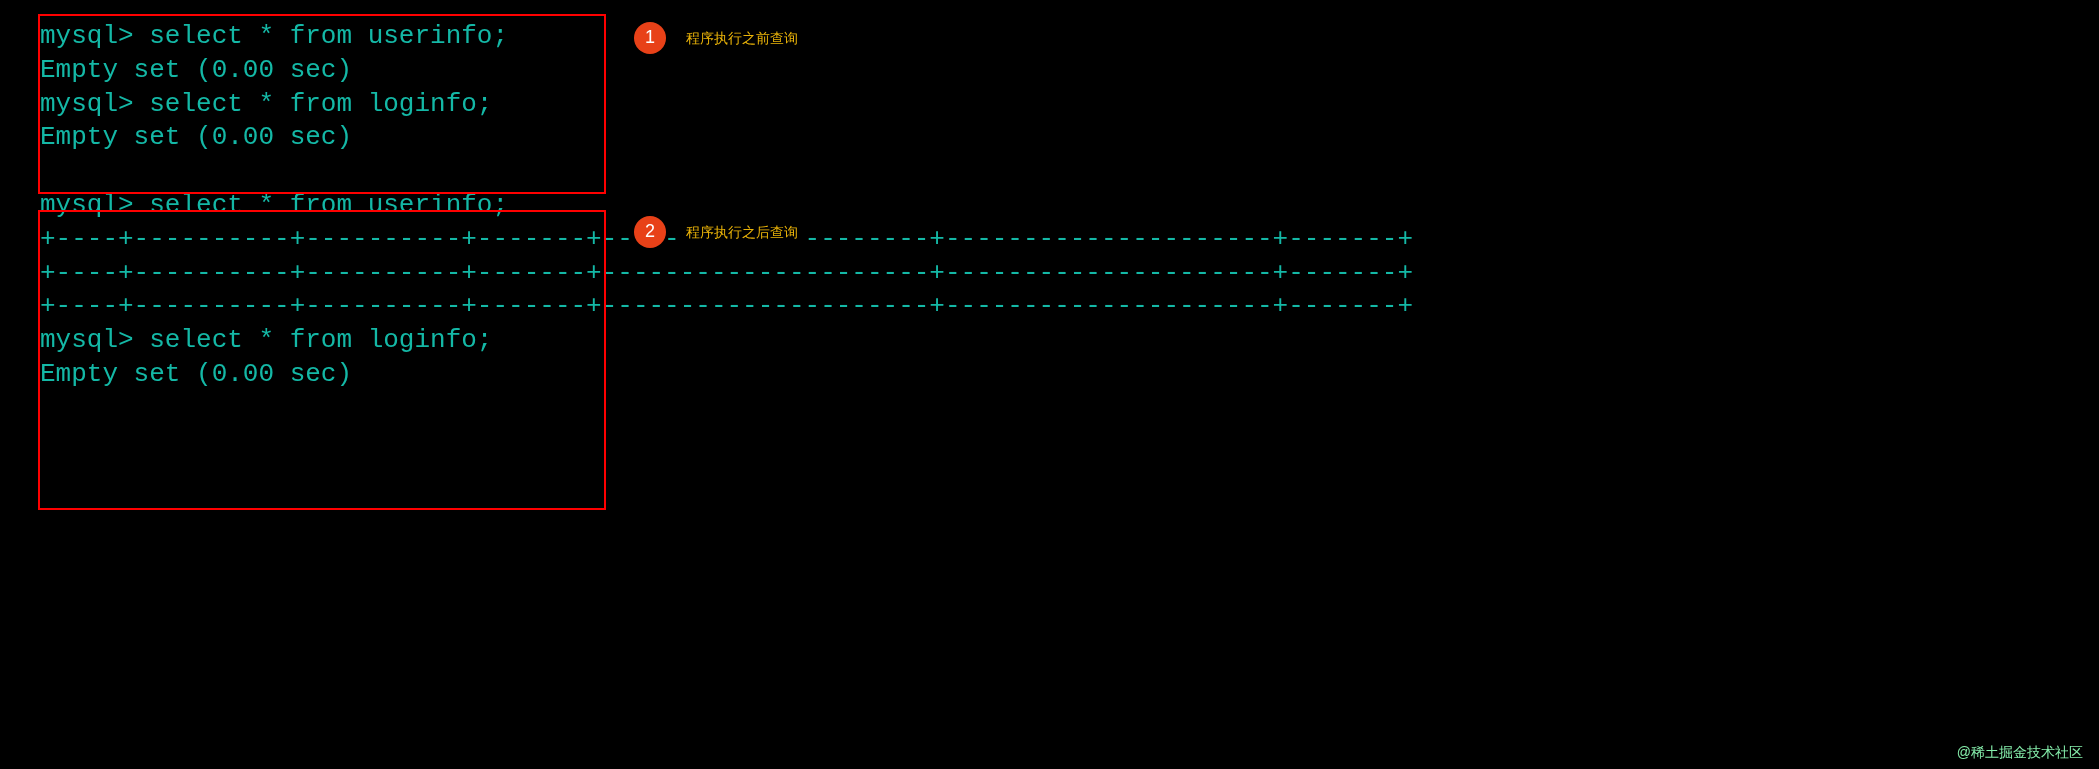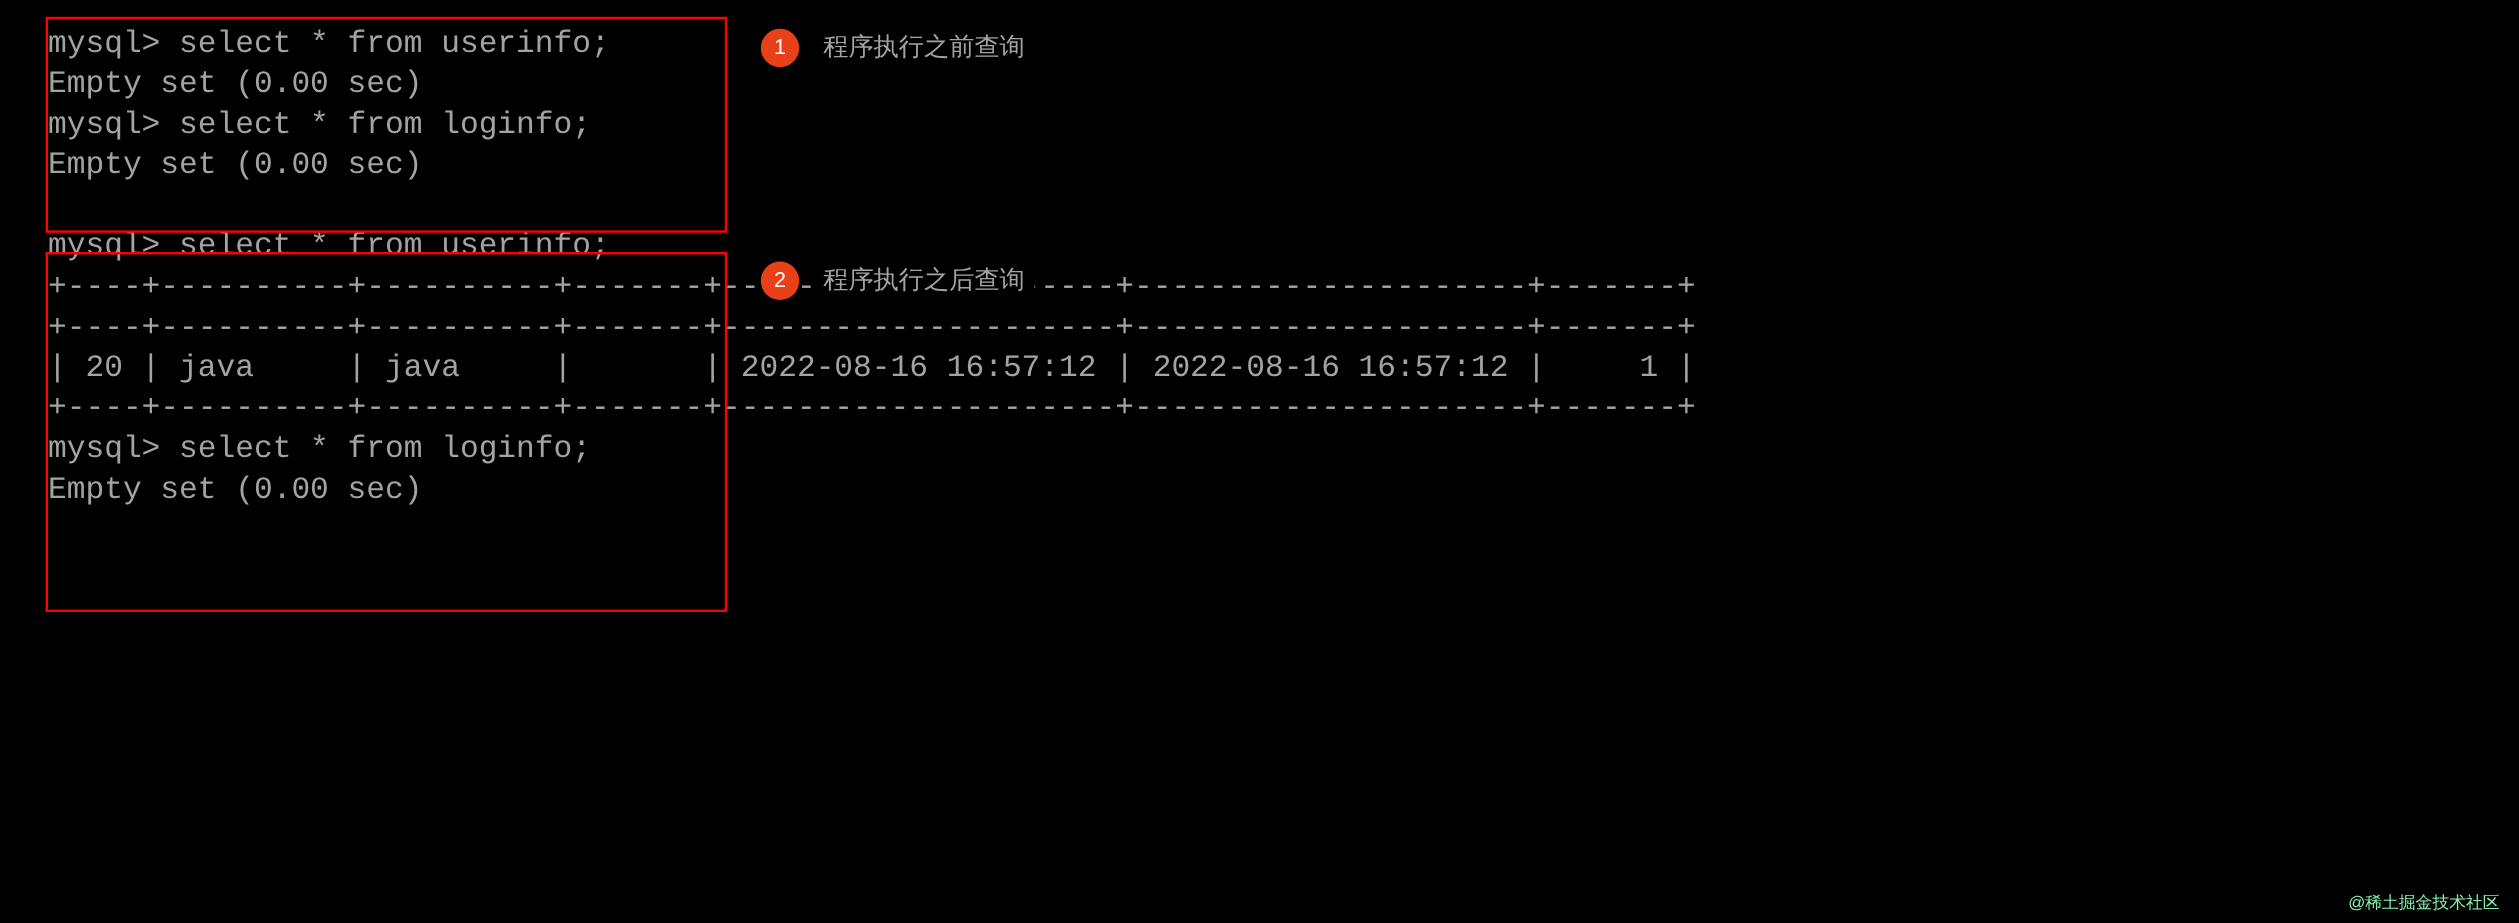--- a/index.html
+++ b/index.html
@@ -13,21 +13,21 @@
       font-size: 26px;
       color: #00ff00;
       padding: 20px 40px;
       width: 2099px;
       height: 769px;
       position: relative;
       line-height: 1.3;
     }
     .terminal-line {
       white-space: pre;
-      color: #a3a3a3;
+      color: #14b8a6;
     }
     .red-box-1 {
       position: absolute;
       top: 14px;
       left: 38px;
       width: 568px;
       height: 180px;
       border: 2px solid #ff0000;
       pointer-events: none;
     }
@@ -62,23 +62,23 @@
       color: #ffffff;
       display: flex;
       align-items: center;
       justify-content: center;
       font-size: 18px;
       font-family: Arial, sans-serif;
       font-weight: normal;
     }
     .annotation-label {
       background-color: #000000;
-      color: #a3a3a3;
+      color: #eab308;
       font-family: 'Microsoft YaHei', 'PingFang SC', sans-serif;
-      font-size: 21px;
+      font-size: 14px;
       padding: 4px 8px;
     }
     .watermark {
       position: absolute;
       bottom: 8px;
       right: 16px;
       color: #86efac;
       font-family: 'Microsoft YaHei', 'PingFang SC', sans-serif;
       font-size: 14px;
     }
@@ -92,21 +92,20 @@
 <div class="terminal-content">
   <div class="terminal-line">mysql&gt; select * from userinfo;</div>
   <div class="terminal-line">Empty set (0.00 sec)</div>
   <div class="terminal-line"></div>
   <div class="terminal-line">mysql&gt; select * from loginfo;</div>
   <div class="terminal-line">Empty set (0.00 sec)</div>
   <div class="terminal-line">&nbsp;</div>
   <div class="terminal-line">mysql&gt; select * from userinfo;</div>
   <div class="terminal-line">+----+----------+----------+-------+---------------------+---------------------+-------+</div>
   <div class="terminal-line">+----+----------+----------+-------+---------------------+---------------------+-------+</div>
-  <div class="terminal-line">| 20 | java     | java     |       | 2022-08-16 16:57:12 | 2022-08-16 16:57:12 |     1 |</div>
   <div class="terminal-line">+----+----------+----------+-------+---------------------+---------------------+-------+</div>
   <div class="terminal-line"></div>
   <div class="terminal-line">mysql&gt; select * from loginfo;</div>
   <div class="terminal-line">Empty set (0.00 sec)</div>
 </div>
 
 <div class="red-box-1"></div>
 <div class="red-box-2"></div>
 
 <div class="annotation annotation-1">

